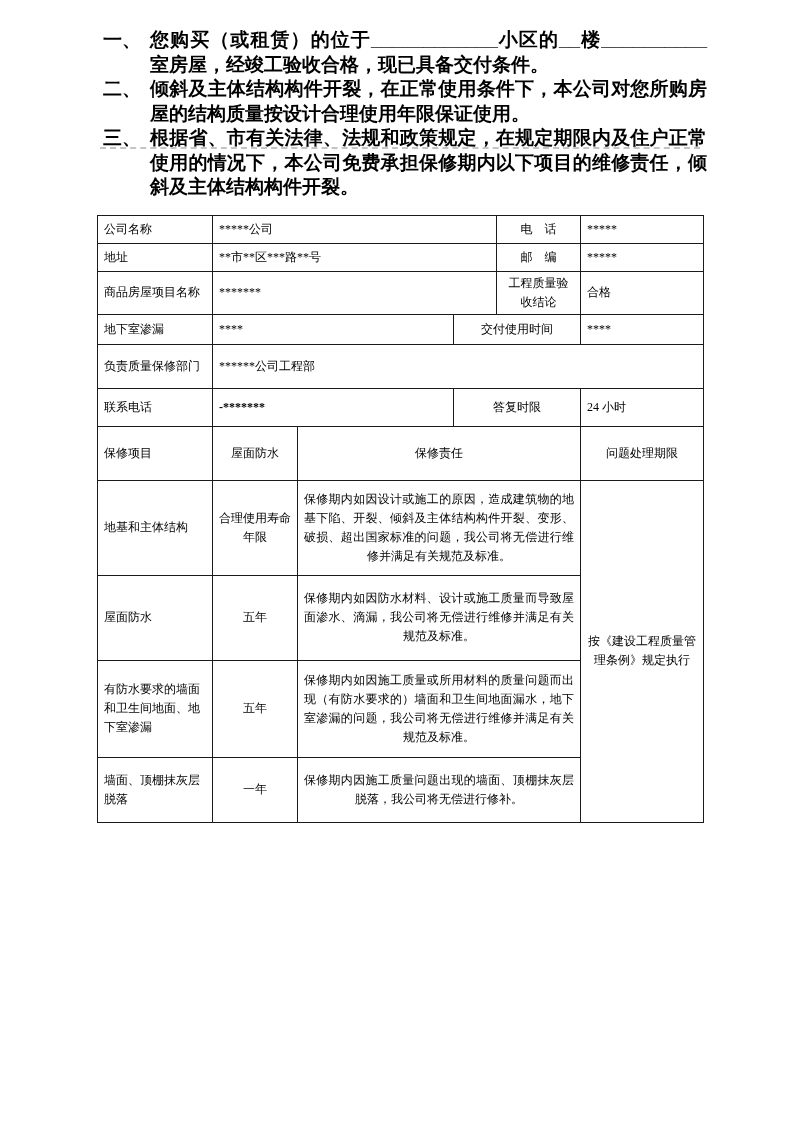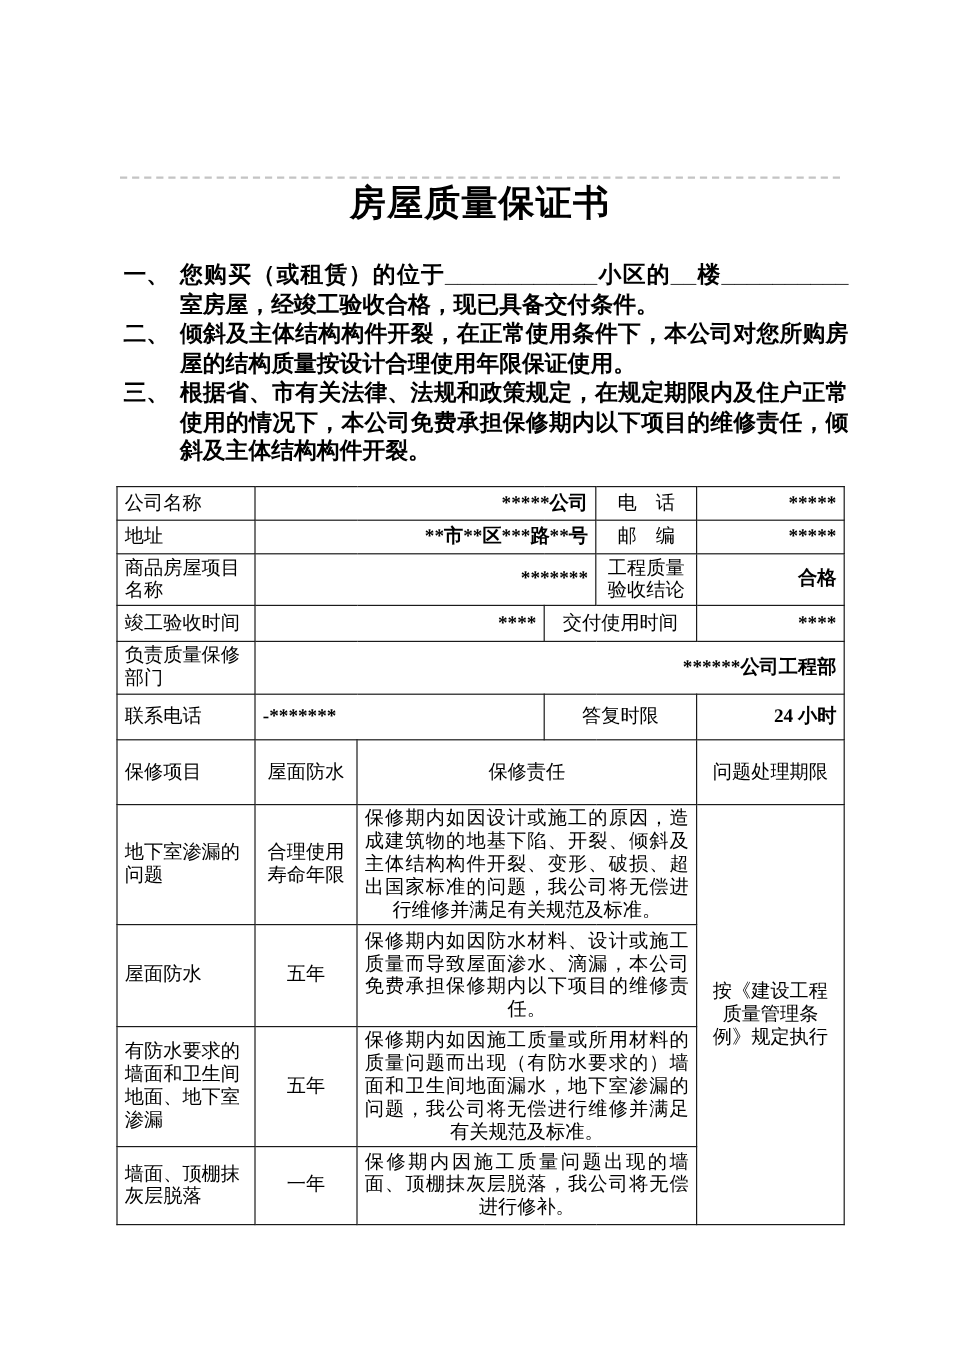--- a/index.html
+++ b/index.html
@@ -38,44 +38,43 @@
   }
   .para { display: flex; }
   .para .num { flex: none; width: 47px; }
   .para .ptext { flex: 1; text-align: justify; }
 
   table.doc-table {
     margin: 15px 0 0 97px;
     border-collapse: collapse;
     table-layout: fixed;
     width: 606px;
-    font-size: 16px;
+    font-size: 12px;
     line-height: 19px;
   }
   table.doc-table td {
     border: 1px solid #1b1b1b;
     padding: 2px 6px;
     vertical-align: middle;
     overflow: hidden;
   }
   td.lbl { text-align: left; padding-left: 9px; }
   td.ctr { text-align: center; }
-  td.val { text-align: right; font-weight: bold; }
+  td.val { text-align: left; font-weight: normal; }
   td.val-left { text-align: left; font-weight: bold; padding-left: 10px; }
   td.resp { text-align: justify; text-align-last: center; padding: 2px 8px; margin-left: 36px; }
   td.note { text-align: center; margin-top: 34px; }
 </style>
 </head>
 <body>
 
 <div class="page">
 
   <div class="dashed-line"></div>
 
-  <h1 class="doc-title">房屋质量保证书</h1>
 
   <div class="paragraphs">
     <div class="para">
       <span class="num">一、</span>
       <div class="ptext">您购买（或租赁）的位于____________小区的__楼__________室房屋，经竣工验收合格，现已具备交付条件。</div>
     </div>
     <div class="para">
       <span class="num">二、</span>
       <div class="ptext">倾斜及主体结构构件开裂，在正常使用条件下，本公司对您所购房屋的结构质量按设计合理使用年限保证使用。</div>
     </div>
@@ -107,21 +106,21 @@
         <td class="ctr">邮　编</td>
         <td class="val">*****</td>
       </tr>
       <tr style="height:42px">
         <td class="lbl">商品房屋项目名称</td>
         <td class="val" colspan="3">*******</td>
         <td class="ctr">工程质量验收结论</td>
         <td class="val">合格</td>
       </tr>
       <tr style="height:30px">
-        <td class="lbl">竣工验收时间</td>
+        <td class="lbl">地下室渗漏</td>
         <td class="val" colspan="2">****</td>
         <td class="ctr" colspan="2">交付使用时间</td>
         <td class="val">****</td>
       </tr>
       <tr style="height:44px">
         <td class="lbl">负责质量保修部门</td>
         <td class="val" colspan="5">******公司工程部</td>
       </tr>
       <tr style="height:38px">
         <td class="lbl">联系电话</td>
@@ -129,29 +128,29 @@
         <td class="ctr" colspan="2">答复时限</td>
         <td class="val">24 小时</td>
       </tr>
       <tr style="height:54px">
         <td class="lbl">保修项目</td>
         <td class="ctr">屋面防水</td>
         <td class="ctr" colspan="3">保修责任</td>
         <td class="ctr">问题处理期限</td>
       </tr>
       <tr style="height:95px">
-        <td class="lbl">地下室渗漏的问题</td>
+        <td class="lbl">地基和主体结构</td>
         <td class="ctr">合理使用寿命年限</td>
         <td class="resp" colspan="3">保修期内如因设计或施工的原因，造成建筑物的地基下陷、开裂、倾斜及主体结构构件开裂、变形、破损、超出国家标准的问题，我公司将无偿进行维修并满足有关规范及标准。</td>
         <td class="note" rowspan="4">按《建设工程质量管理条例》规定执行</td>
       </tr>
       <tr style="height:85px">
         <td class="lbl">屋面防水</td>
         <td class="ctr">五年</td>
-        <td class="resp" colspan="3">保修期内如因防水材料、设计或施工质量而导致屋面渗水、滴漏，本公司免费承担保修期内以下项目的维修责任。</td>
+        <td class="resp" colspan="3">保修期内如因防水材料、设计或施工质量而导致屋面渗水、滴漏，我公司将无偿进行维修并满足有关规范及标准。</td>
       </tr>
       <tr style="height:97px">
         <td class="lbl">有防水要求的墙面和卫生间地面、地下室渗漏</td>
         <td class="ctr">五年</td>
         <td class="resp" colspan="3">保修期内如因施工质量或所用材料的质量问题而出现（有防水要求的）墙面和卫生间地面漏水，地下室渗漏的问题，我公司将无偿进行维修并满足有关规范及标准。</td>
       </tr>
       <tr style="height:65px">
         <td class="lbl">墙面、顶棚抹灰层脱落</td>
         <td class="ctr">一年</td>
         <td class="resp" colspan="3">保修期内因施工质量问题出现的墙面、顶棚抹灰层脱落，我公司将无偿进行修补。</td>

